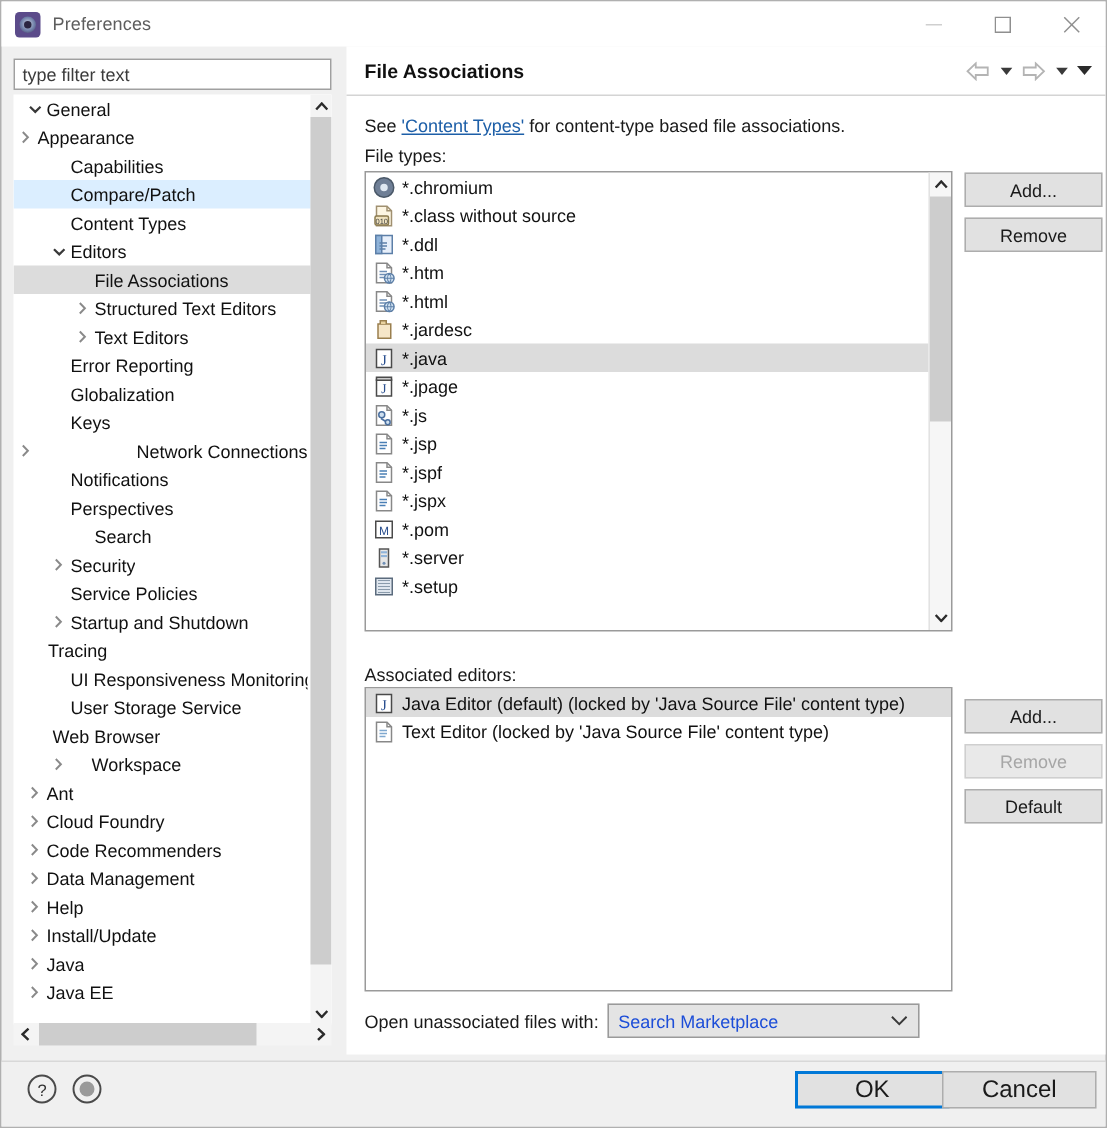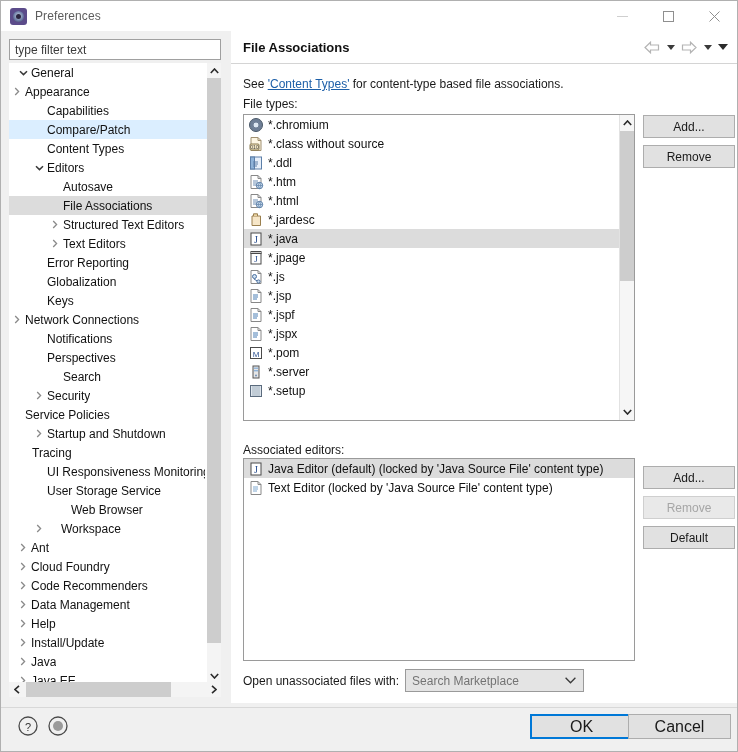--- a/index.html
+++ b/index.html
@@ -259,27 +259,27 @@
     white-space: nowrap;
   }
   .ae-row.selected { background: #dcdcdc; }
 
   #open-unassoc-row {
     position: absolute; left: 12px; top: 638px;
     display: flex; align-items: center;
   }
   #open-unassoc-label { font-size: 12px; color: #1a1a1a; margin-right: 6px; }
   #open-unassoc-select {
-    width: 179px; height: 23px;
+    width: 208px; height: 23px;
     background: #e4e4e4;
     border: 1px solid #9a9a9a;
     box-sizing: border-box;
     display: flex; align-items: center;
     position: relative;
-    font-size: 12px; color: #737373;
+    font-size: 12px; color: #1d4ed8;
   }
   #open-unassoc-value { margin-left: 6px; }
   #open-unassoc-caret {
     position: absolute; right: 7px; top: 0; height: 21px;
     display: flex; align-items: center; color: #3a3a3a;
   }
 
   
   #footer-sep {
     position: absolute; left: 0; top: 706px;
@@ -373,85 +373,81 @@
           <span class="lbl">Content Types</span>
         </div>
         <div class="tree-row" style="padding-left: 22px;">
           <span class="arrow">
             <svg width="9" height="6" viewBox="0 0 9 6">
               <path d="M1 1.2 L4.5 4.6 L8 1.2" fill="none" stroke="#3a3a3a" stroke-width="1.5"></path>
             </svg>
           </span>
           <span class="lbl">Editors</span>
         </div>
+        <div class="tree-row sel-grey" style="padding-left: 38px;">
+          <span class="arrow"></span>
+          <span class="lbl">File Associations</span>
+        </div>
         <div class="tree-row" style="padding-left: 38px;">
-          <span class="arrow"></span>
-          <span class="lbl">Autosave</span>
-        </div>
-        <div class="tree-row sel-grey" style="padding-left: 38px;">
-          <span class="arrow"></span>
-          <span class="lbl">File Associations</span>
+          <span class="arrow">
+            <svg width="6" height="9" viewBox="0 0 6 9">
+              <path d="M1.2 1 L4.6 4.5 L1.2 8" fill="none" stroke="#8a8a8a" stroke-width="1.3"></path>
+            </svg>
+          </span>
+          <span class="lbl">Structured Text Editors</span>
         </div>
         <div class="tree-row" style="padding-left: 38px;">
           <span class="arrow">
             <svg width="6" height="9" viewBox="0 0 6 9">
               <path d="M1.2 1 L4.6 4.5 L1.2 8" fill="none" stroke="#8a8a8a" stroke-width="1.3"></path>
             </svg>
           </span>
-          <span class="lbl">Structured Text Editors</span>
+          <span class="lbl">Text Editors</span>
+        </div>
+        <div class="tree-row" style="padding-left: 22px;">
+          <span class="arrow"></span>
+          <span class="lbl">Error Reporting</span>
+        </div>
+        <div class="tree-row" style="padding-left: 22px;">
+          <span class="arrow"></span>
+          <span class="lbl">Globalization</span>
+        </div>
+        <div class="tree-row" style="padding-left: 22px;">
+          <span class="arrow"></span>
+          <span class="lbl">Keys</span>
+        </div>
+        <div class="tree-row" style=" justify-content: space-between;">
+          <span class="arrow">
+            <svg width="6" height="9" viewBox="0 0 6 9">
+              <path d="M1.2 1 L4.6 4.5 L1.2 8" fill="none" stroke="#8a8a8a" stroke-width="1.3"></path>
+            </svg>
+          </span>
+          <span class="lbl">Network Connections</span>
+        </div>
+        <div class="tree-row" style="padding-left: 22px;">
+          <span class="arrow"></span>
+          <span class="lbl">Notifications</span>
+        </div>
+        <div class="tree-row" style="padding-left: 22px;">
+          <span class="arrow"></span>
+          <span class="lbl">Perspectives</span>
         </div>
         <div class="tree-row" style="padding-left: 38px;">
-          <span class="arrow">
-            <svg width="6" height="9" viewBox="0 0 6 9">
-              <path d="M1.2 1 L4.6 4.5 L1.2 8" fill="none" stroke="#8a8a8a" stroke-width="1.3"></path>
-            </svg>
-          </span>
-          <span class="lbl">Text Editors</span>
-        </div>
-        <div class="tree-row" style="padding-left: 22px;">
-          <span class="arrow"></span>
-          <span class="lbl">Error Reporting</span>
-        </div>
-        <div class="tree-row" style="padding-left: 22px;">
-          <span class="arrow"></span>
-          <span class="lbl">Globalization</span>
-        </div>
-        <div class="tree-row" style="padding-left: 22px;">
-          <span class="arrow"></span>
-          <span class="lbl">Keys</span>
-        </div>
-        <div class="tree-row" style="">
-          <span class="arrow">
-            <svg width="6" height="9" viewBox="0 0 6 9">
-              <path d="M1.2 1 L4.6 4.5 L1.2 8" fill="none" stroke="#8a8a8a" stroke-width="1.3"></path>
-            </svg>
-          </span>
-          <span class="lbl">Network Connections</span>
-        </div>
-        <div class="tree-row" style="padding-left: 22px;">
-          <span class="arrow"></span>
-          <span class="lbl">Notifications</span>
-        </div>
-        <div class="tree-row" style="padding-left: 22px;">
-          <span class="arrow"></span>
-          <span class="lbl">Perspectives</span>
-        </div>
-        <div class="tree-row" style="padding-left: 38px;">
           <span class="arrow"></span>
           <span class="lbl">Search</span>
         </div>
         <div class="tree-row" style="padding-left: 22px;">
           <span class="arrow">
             <svg width="6" height="9" viewBox="0 0 6 9">
               <path d="M1.2 1 L4.6 4.5 L1.2 8" fill="none" stroke="#8a8a8a" stroke-width="1.3"></path>
             </svg>
           </span>
           <span class="lbl">Security</span>
         </div>
-        <div class="tree-row" style="">
+        <div class="tree-row" style="padding-left: 22px;">
           <span class="arrow"></span>
           <span class="lbl">Service Policies</span>
         </div>
         <div class="tree-row" style="padding-left: 22px;">
           <span class="arrow">
             <svg width="6" height="9" viewBox="0 0 6 9">
               <path d="M1.2 1 L4.6 4.5 L1.2 8" fill="none" stroke="#8a8a8a" stroke-width="1.3"></path>
             </svg>
           </span>
           <span class="lbl">Startup and Shutdown</span>
@@ -461,21 +457,21 @@
           <span class="lbl">Tracing</span>
         </div>
         <div class="tree-row" style="padding-left: 22px;">
           <span class="arrow"></span>
           <span class="lbl">UI Responsiveness Monitoring</span>
         </div>
         <div class="tree-row" style="padding-left: 22px;">
           <span class="arrow"></span>
           <span class="lbl">User Storage Service</span>
         </div>
-        <div class="tree-row" style="padding-left: 22px; margin-left: 24px;">
+        <div class="tree-row" style="padding-left: 10px;">
           <span class="arrow"></span>
           <span class="lbl">Web Browser</span>
         </div>
         <div class="tree-row" style="padding-left: 22px; gap: 14px;">
           <span class="arrow">
             <svg width="6" height="9" viewBox="0 0 6 9">
               <path d="M1.2 1 L4.6 4.5 L1.2 8" fill="none" stroke="#8a8a8a" stroke-width="1.3"></path>
             </svg>
           </span>
           <span class="lbl">Workspace</span>

